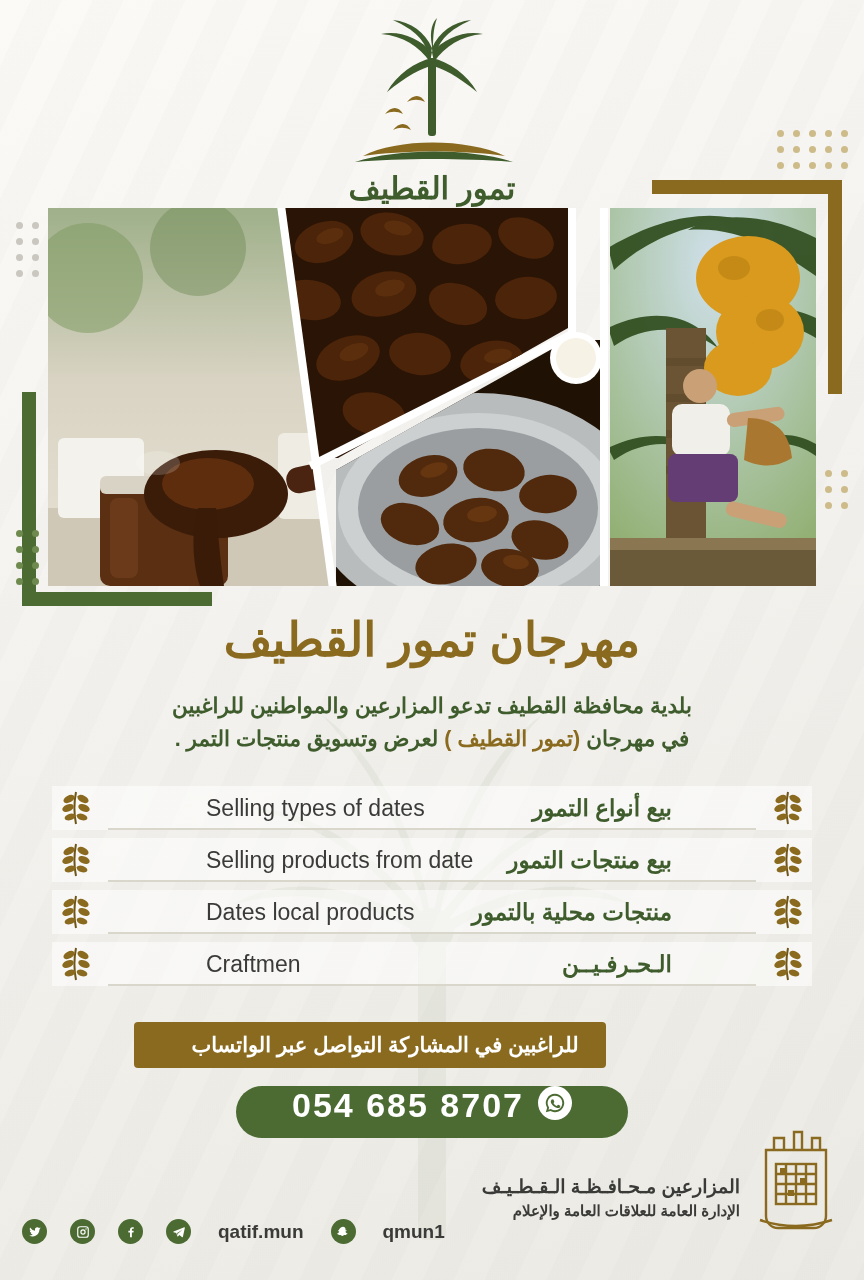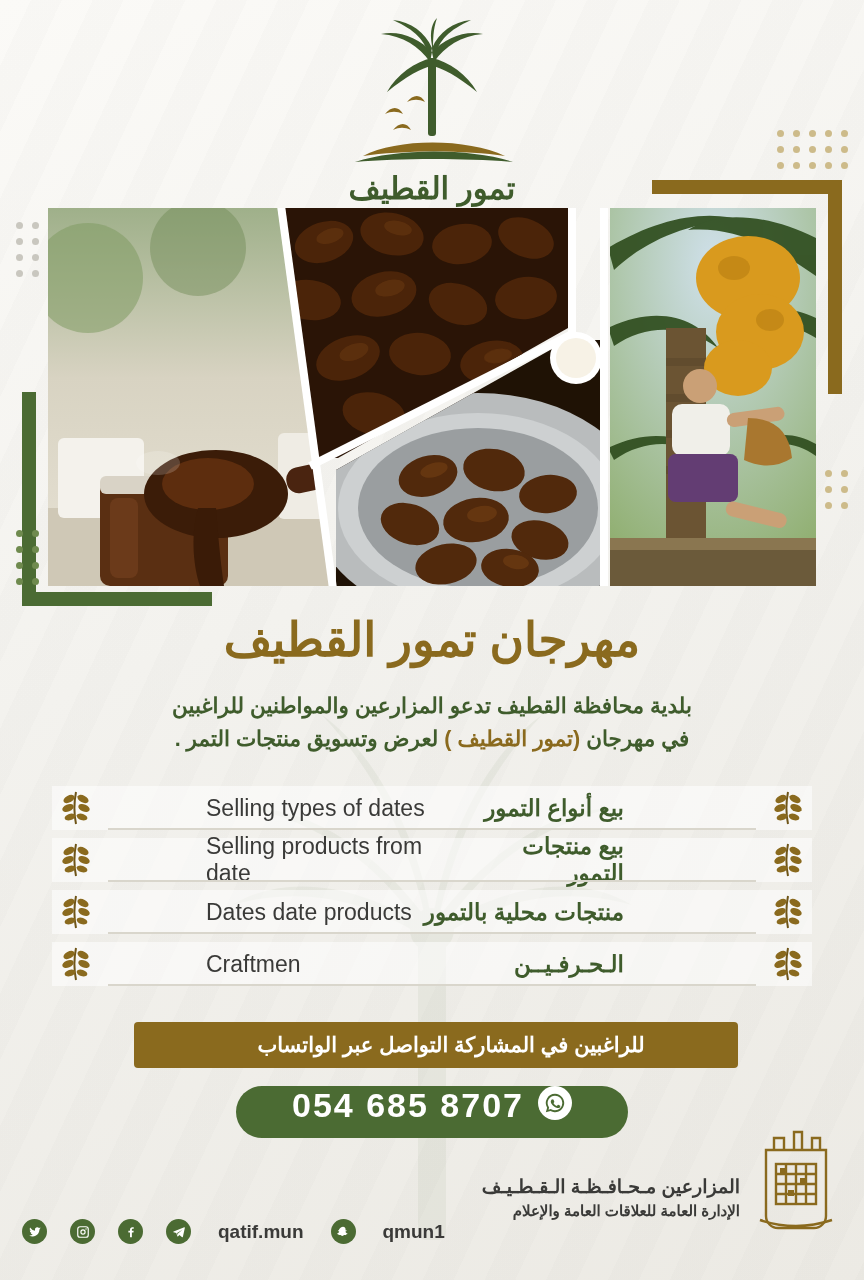--- a/index.html
+++ b/index.html
@@ -102,29 +102,29 @@
   .feature .bar-line {
     position: absolute; left: 56px; right: 56px; bottom: 0;
     height: 2px; background: #d9d6cc;
   }
   .feature .en {
     font-size: 23px; color: #3a3a38; font-weight: normal;
     margin-left: 66px;
   }
   .feature .ar {
     font-size: 23px; color: #3f5c2c; font-weight: bold;
-    direction: rtl; margin-right: 100px;
+    direction: rtl; margin-right: 52px;
   }
   .date-icon { width: 40px; height: 40px; flex: 0 0 40px; }
   .feature-inner { flex: 1; display: flex; align-items: center; justify-content: space-between; }
 
   
   .cta-gold {
     position: absolute; left: 134px; top: 1022px;
-    width: 604px; height: 46px;
+    width: 472px; height: 46px;
     background: #8a6a1e;
     border-radius: 4px;
     display: flex; align-items: center; justify-content: center;
     color: #fff; font-size: 21px; font-weight: bold; direction: rtl; padding-left: 30px;
   }
   .cta-green {
     position: absolute; left: 236px; top: 1086px;
     width: 392px; height: 52px;
     background: #4b6b33;
     border-radius: 26px;
@@ -519,21 +519,21 @@
           <path d="M20 4 C18 14 18 26 20 36" stroke="#6f5518" stroke-width="2" fill="none"></path>
           <ellipse cx="13" cy="11" rx="6" ry="3.5" transform="rotate(-28 13 11)"></ellipse>
           <ellipse cx="27" cy="11" rx="6" ry="3.5" transform="rotate(28 27 11)"></ellipse>
           <ellipse cx="12" cy="20" rx="6" ry="3.5" transform="rotate(-22 12 20)"></ellipse>
           <ellipse cx="28" cy="20" rx="6" ry="3.5" transform="rotate(22 28 20)"></ellipse>
           <ellipse cx="14" cy="29" rx="5.5" ry="3.2" transform="rotate(-18 14 29)"></ellipse>
           <ellipse cx="26" cy="29" rx="5.5" ry="3.2" transform="rotate(18 26 29)"></ellipse>
         </g>
       </svg>
       <div class="feature-inner">
-        <span class="en">Dates date products</span>
+        <span class="en">Dates local products</span>
         <span class="ar">منتجات محلية بالتمور</span>
       </div>
       <svg class="date-icon" viewBox="0 0 40 40">
         <g fill="#8a6a1e">
           <path d="M20 4 C18 14 18 26 20 36" stroke="#6f5518" stroke-width="2" fill="none"></path>
           <ellipse cx="13" cy="11" rx="6" ry="3.5" transform="rotate(-28 13 11)"></ellipse>
           <ellipse cx="27" cy="11" rx="6" ry="3.5" transform="rotate(28 27 11)"></ellipse>
           <ellipse cx="12" cy="20" rx="6" ry="3.5" transform="rotate(-22 12 20)"></ellipse>
           <ellipse cx="28" cy="20" rx="6" ry="3.5" transform="rotate(22 28 20)"></ellipse>
           <ellipse cx="14" cy="29" rx="5.5" ry="3.2" transform="rotate(-18 14 29)"></ellipse>

